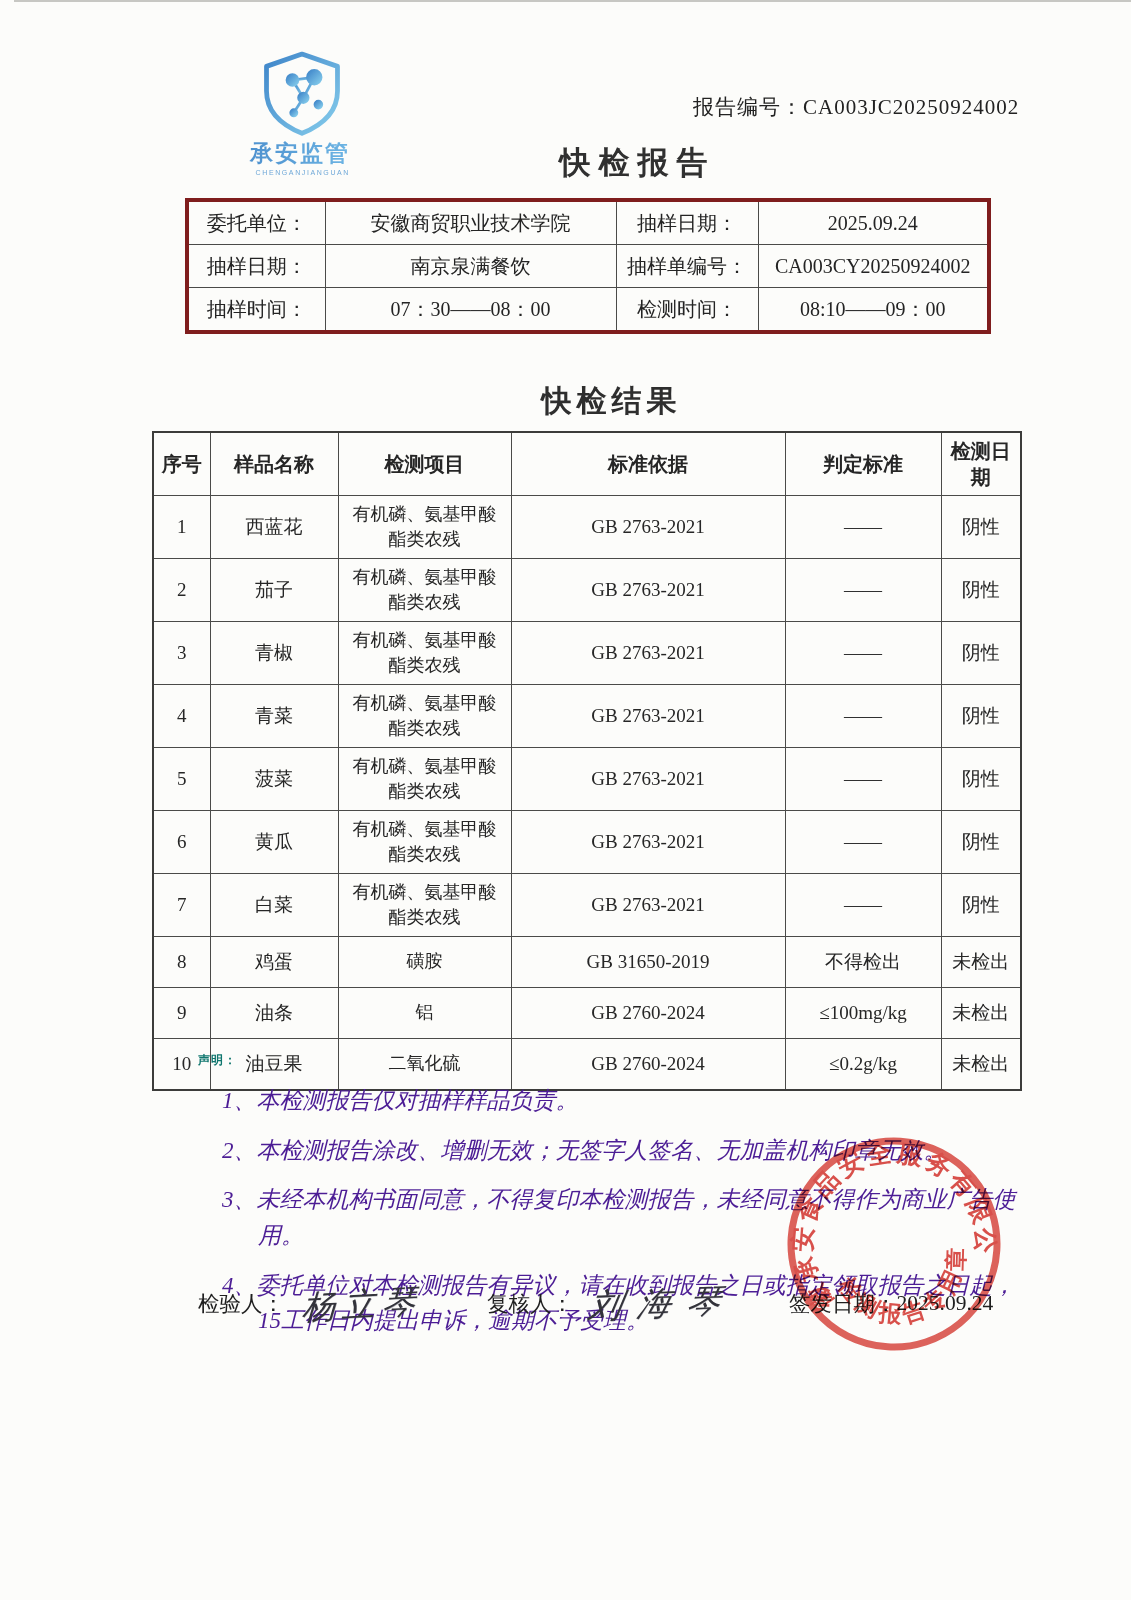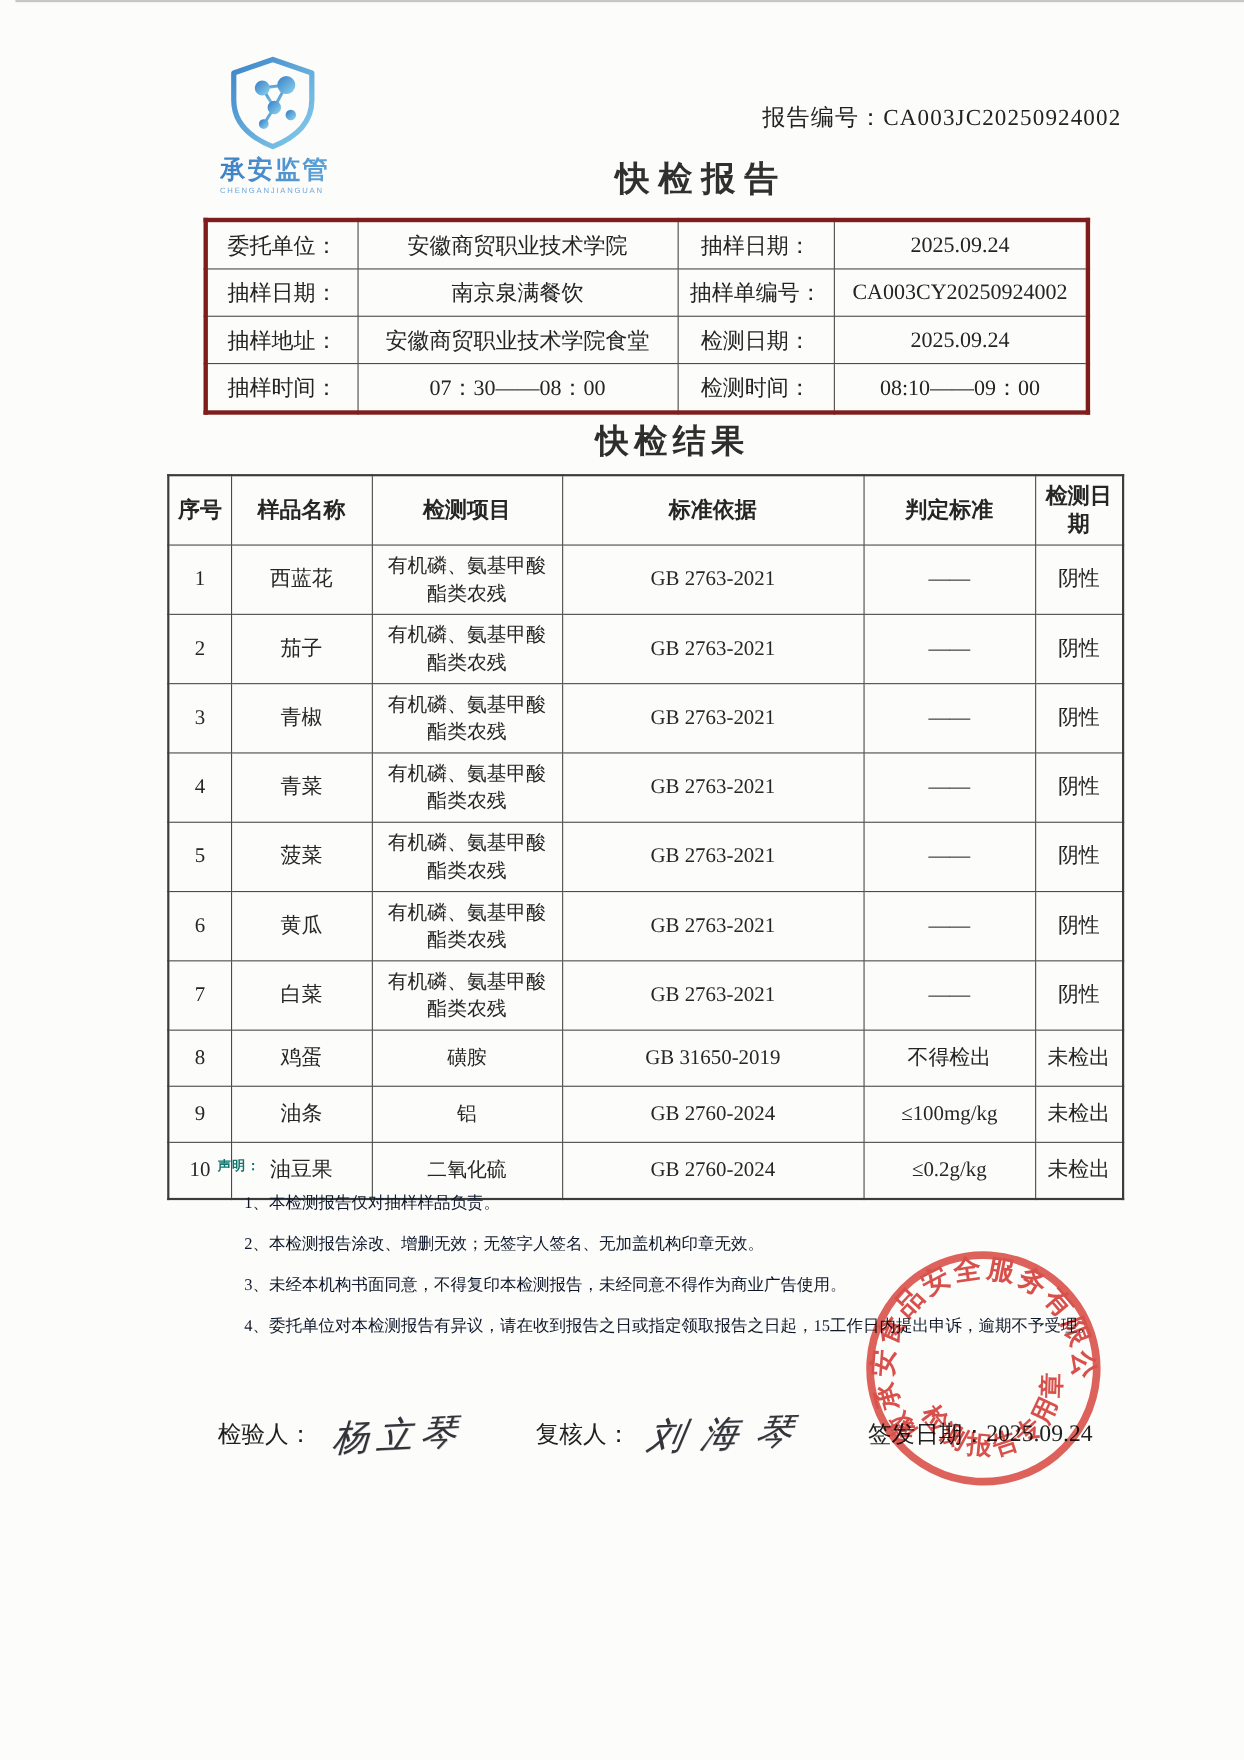--- a/index.html
+++ b/index.html
@@ -8,21 +8,21 @@
     width:1131px;height:1600px;
     margin:0 auto;
     background:#fcfcfa;
     font-family:"Liberation Serif","DejaVu Serif",serif;
     color:#2b2b2b;
     overflow:hidden;
   }
   .scan-edge{position:absolute;top:0;left:14px;right:0;height:2px;background:#c7c7c3;}
 
   
-  .logo{position:absolute;left:200px;top:50px;width:150px;text-align:left;}
+  .logo{position:absolute;left:200px;top:50px;width:150px;text-align:right;}
   .logo .zh{font-size:23px;font-weight:bold;letter-spacing:2px;
     background:linear-gradient(90deg,#3e7fc4,#6db5e4);
     -webkit-background-clip:text;background-clip:text;color:transparent;
     font-family:"Liberation Sans","DejaVu Sans",sans-serif;margin-top:-2px;}
   .logo .en{font-size:7px;letter-spacing:1.6px;color:#6fa8d8;
     font-family:"Liberation Sans","DejaVu Sans",sans-serif;}
 
   
   .report-no{position:absolute;left:693px;top:93px;font-size:21px;color:#222;letter-spacing:1px;}
   .title-main{position:absolute;top:142px;width:100%;text-align:center;
@@ -46,22 +46,22 @@
     padding:2px 3px;line-height:1.3;}
   .result-table td{text-align:center;font-size:19px;color:#262626;padding:2px 4px;line-height:1.45;}
   .result-table td.item-cell{font-size:18px;line-height:1.4;padding:2px 6px;}
   .result-table tr.tall td{height:58px;}
   .result-table tr.short td{height:46px;}
 
   
   .declaration{position:absolute;left:198px;top:1052px;width:822px;}
   .decl-head{font-size:12px;font-weight:bold;color:#0f766e;letter-spacing:1px;}
   .decl-list{margin:14px 0 0 24px;padding:0;list-style:none;}
-  .decl-list li{font-size:15px;line-height:1.55;color:#0f172a;margin-bottom:14px;
-    padding-left:36px;text-indent:-36px;}
+  .decl-list li{font-size:23px;line-height:1.55;color:#4c1d95;margin-bottom:14px;
+    padding-left:36px;text-indent:-36px;font-style:italic;}
 
   
   .sign-row{position:absolute;left:198px;top:1268px;width:900px;height:70px;
     display:flex;align-items:center;font-size:21.5px;color:#1f1f1f;}
   .sig{display:inline-block;font-size:33px;color:#33333a;
     font-style:italic;letter-spacing:7px;transform:rotate(-3deg) skewX(-6deg);
     white-space:nowrap;text-shadow:0.5px 0.5px 0 rgba(40,40,60,.4);}
   .sig1{width:185px;margin-left:18px;}
   .sig2{width:178px;margin-left:16px;transform:rotate(-2deg) skewX(-12deg);letter-spacing:16px;}
   .date-label{margin-left:22px;}
@@ -123,26 +123,20 @@
           <td>抽样日期：</td>
           <td>2025.09.24</td>
         </tr>
         <tr>
           <td>抽样日期：</td>
           <td>南京泉满餐饮</td>
           <td>抽样单编号：</td>
           <td>CA003CY20250924002</td>
         </tr>
         <tr>
-          <td>抽样地址：</td>
-          <td>安徽商贸职业技术学院食堂</td>
-          <td>检测日期：</td>
-          <td>2025.09.24</td>
-        </tr>
-        <tr>
           <td>抽样时间：</td>
           <td>07：30——08：00</td>
           <td>检测时间：</td>
           <td>08:10——09：00</td>
         </tr>
       </tbody>
   </table>
 
   <table class="result-table">
     <colgroup>

